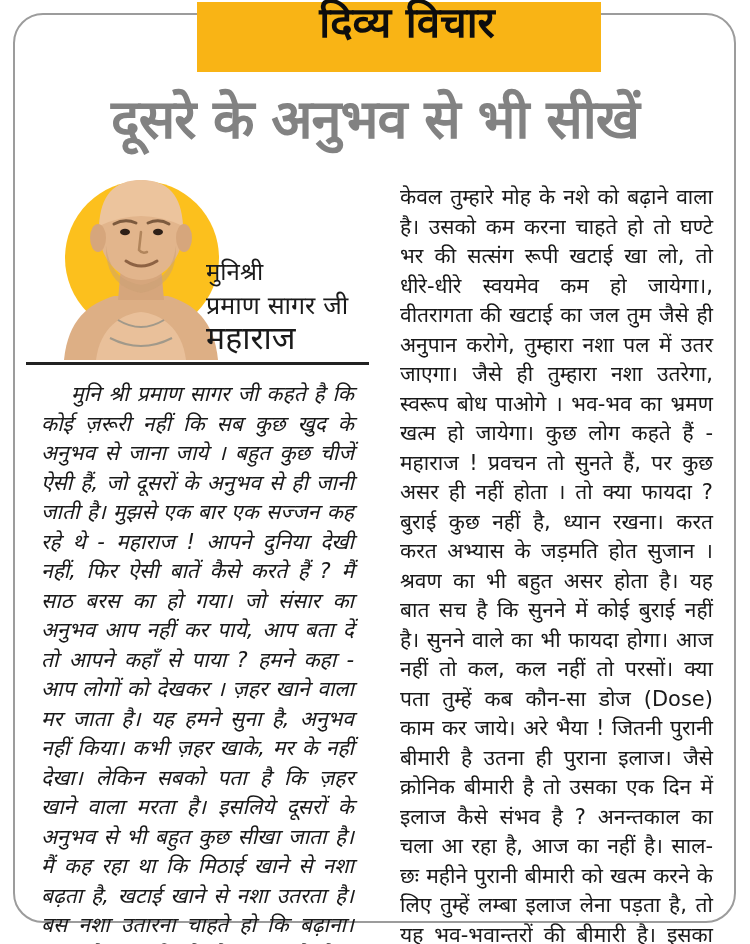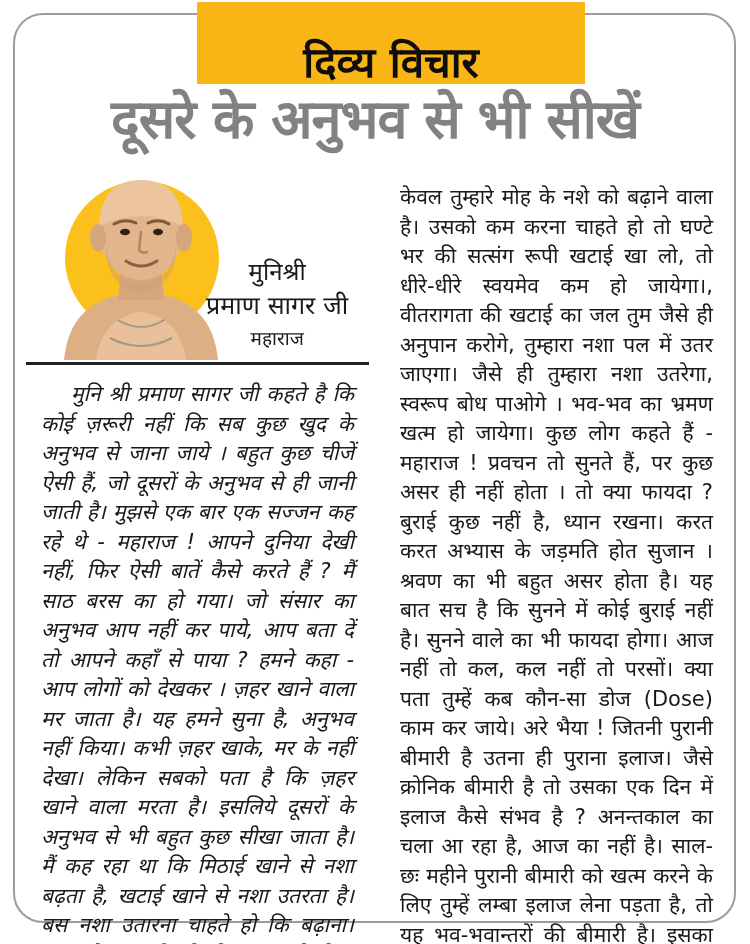--- a/index.html
+++ b/index.html
@@ -26,26 +26,27 @@
     border-radius: 30px;
     box-sizing: border-box;
     z-index: 0;
   }
   
   .kicker-banner {
     position: absolute;
     left: 197px;
     top: 2px;
     width: 388px;
-    height: 82px;
+    height: 70px;
     background: #F9B415;
     display: flex;
-    align-items: flex-end;
+    align-items: flex-start;
     justify-content: center;
     z-index: 2;
+    padding-left: 16px;
   }
   .kicker-banner span {
     font-size: 42px;
     font-weight: bold;
     color: #0d0d0d;
     line-height: 1;
   }
   .headline {
     position: absolute;
     left: 0;
@@ -88,25 +89,24 @@
     left: 0;
     top: 0;
   }
   .caption {
     position: absolute;
     left: 180px;
     top: 88px;
     color: #1a1a1a;
     line-height: 33px;
     white-space: nowrap;
-    text-align: center;
   }
   .caption .cap-honorific { font-size: 24px; }
   .caption .cap-name { font-size: 25px; font-weight: normal; }
-  .caption .cap-title { font-size: 19px; font-family: Liberation Serif, serif; }
+  .caption .cap-title { font-size: 32px; font-family: Liberation Serif, serif; }
   .rule {
     border-top: 3px solid #222222;
     margin: 2px 0 9px 0;
   }
 </style>
 </head>
 <body>
 
 <div class="canvas">
 

